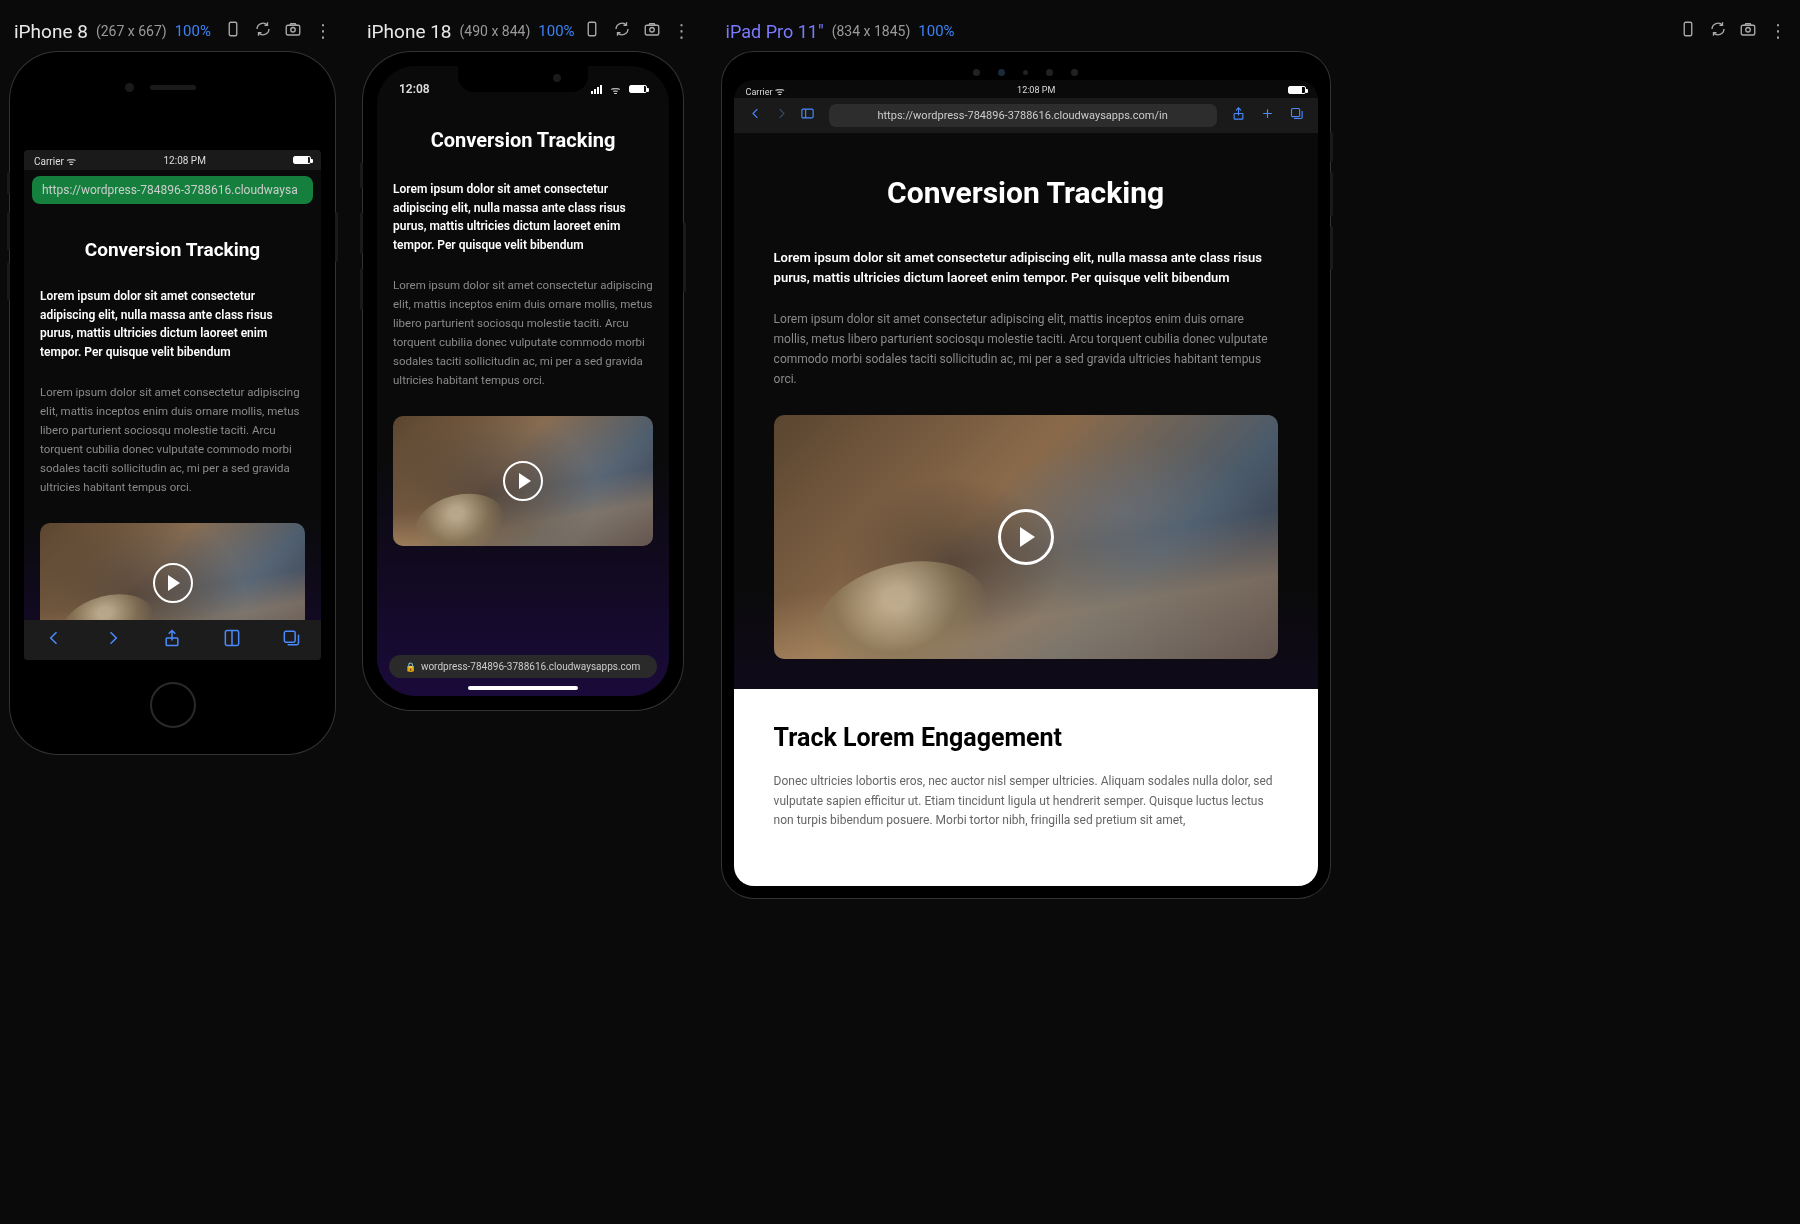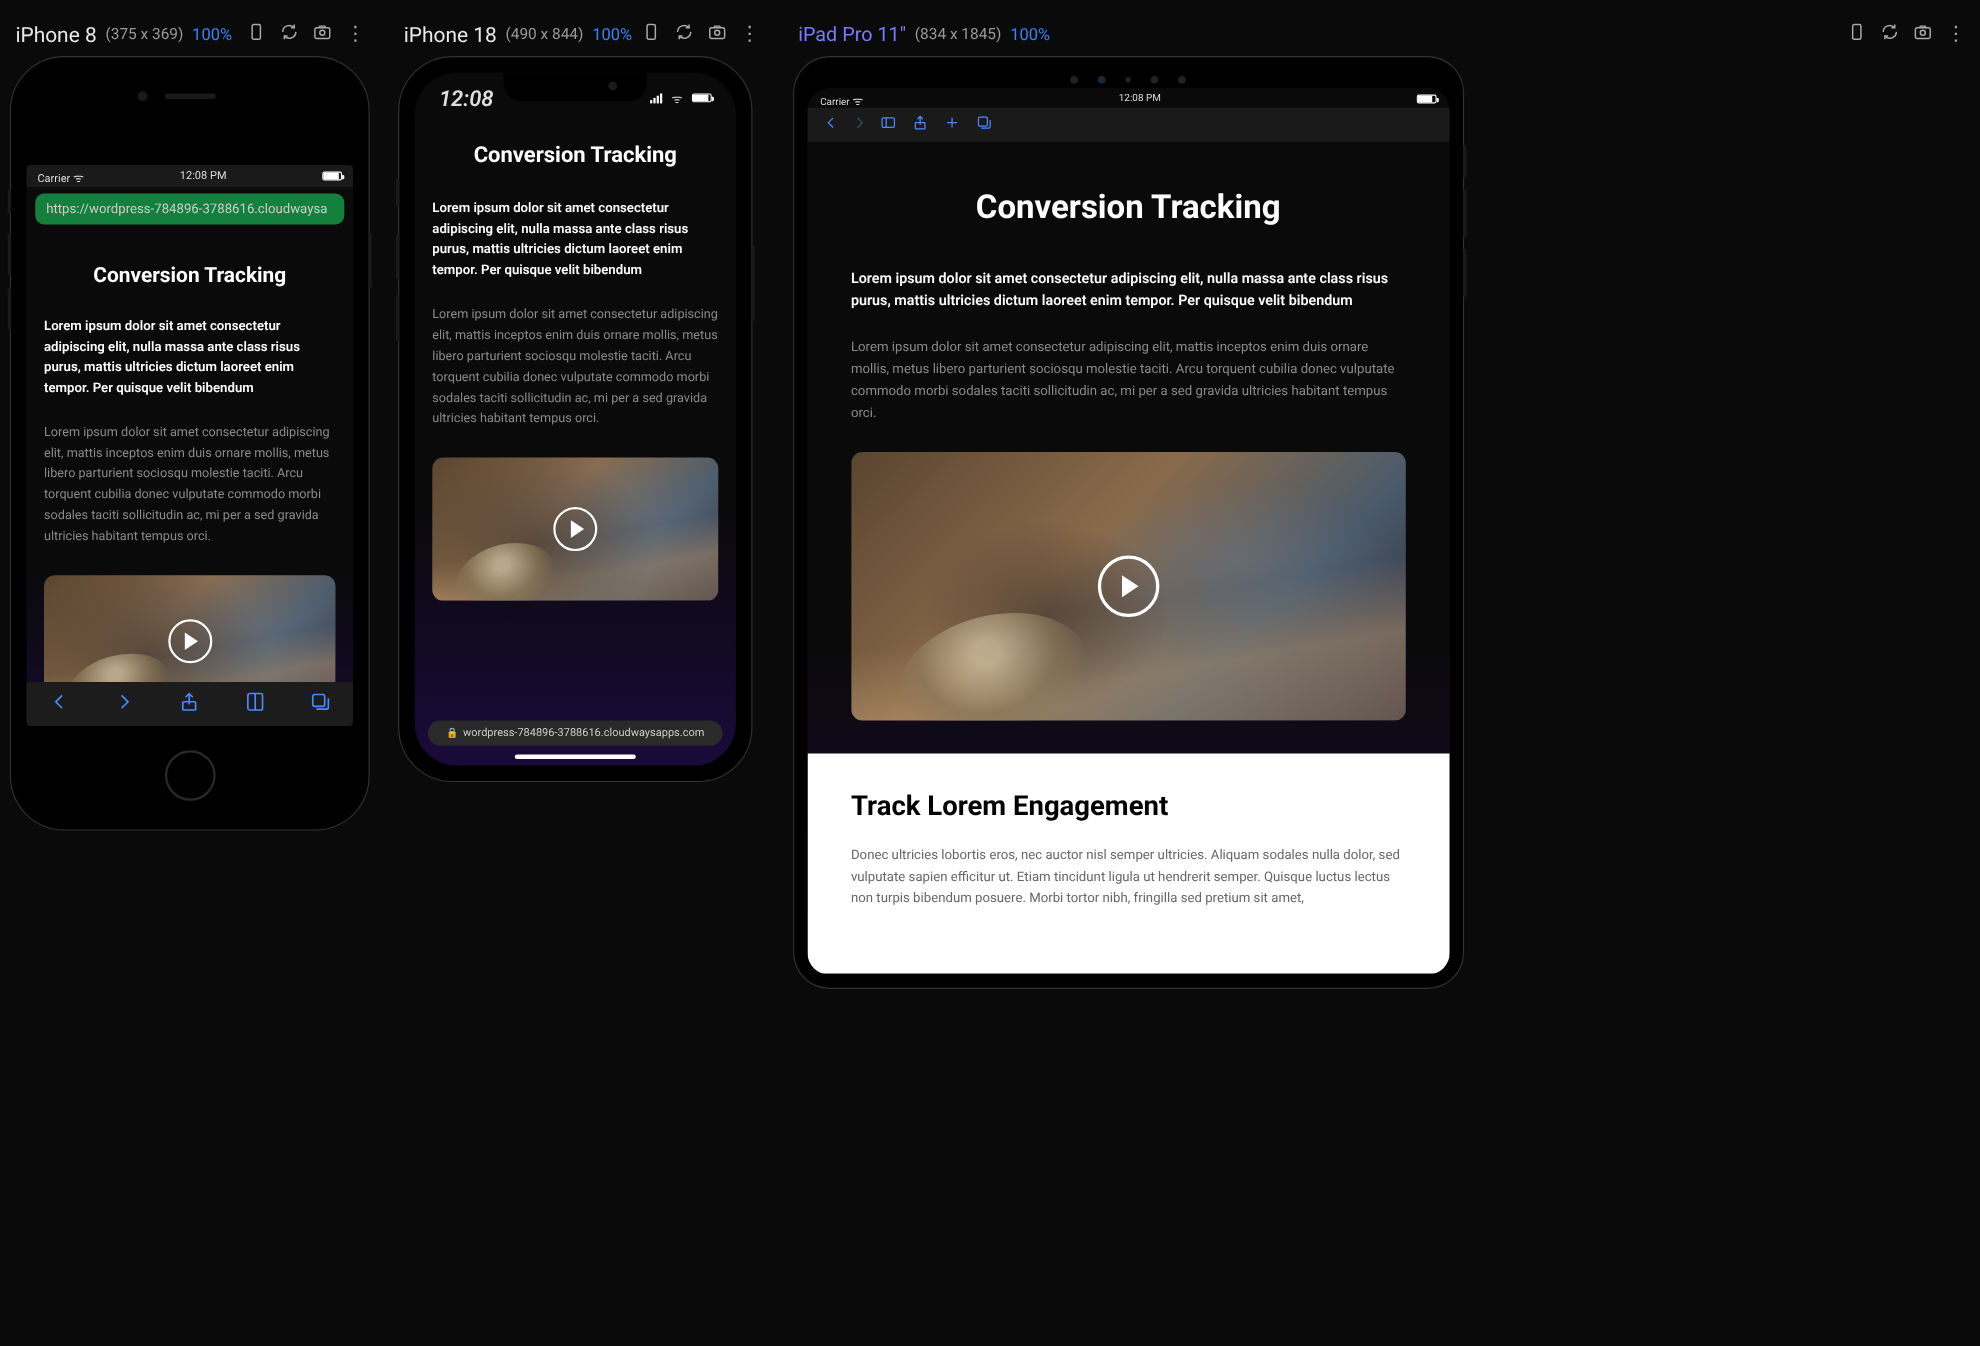--- a/index.html
+++ b/index.html
@@ -48,21 +48,21 @@
 .ipad-cam{width:7px;height:7px;background:#222;border-radius:50%;}
 .ipad-frame .sb-r1{right:-3px;top:80px;width:3px;height:30px;}
 .ipad-frame .sb-r2{right:-3px;top:120px;width:3px;height:44px;}
 .ipad-frame .sb-r3{right:-3px;top:174px;width:3px;height:44px;}
 
 
 .statusbar{display:flex;justify-content:space-between;align-items:center;padding:0 10px;font-size:10px;color:#ddd;}
 .ip8-status{height:20px;background:#1a1a1a;}
 .ip8-status .sb-center{font-size:10px;}
 .ip14-status{height:38px;padding:8px 22px 0;}
-.ip14-status .time{font-size:20px;font-weight:600;font-style:italic;}
+.ip14-status .time{font-size:12px;font-weight:600;}
 .ipad-status{height:18px;font-size:9px;padding:2px 12px 0;}
 .sb-icons{display:flex;gap:3px;align-items:center;}
 .bars{display:inline-flex;gap:1px;align-items:flex-end;}
 .bars i{width:2px;background:#fff;display:block;}
 .bars i:nth-child(1){height:3px}.bars i:nth-child(2){height:5px}.bars i:nth-child(3){height:7px}.bars i:nth-child(4){height:9px}
 .wifi-g{font-size:11px;}
 .batt{width:18px;height:8px;border:1px solid #fff;border-radius:2px;position:relative;}
 .batt::after{content:"";position:absolute;right:-3px;top:2px;width:2px;height:4px;background:#fff;border-radius:0 1px 1px 0;}
 .batt i{display:block;height:100%;width:85%;background:#fff;}
 
@@ -117,21 +117,21 @@
 .viewport-wrap{position:relative;height:100%;}
 </style>
 </head>
 <body>
 
 <div class="workspace">
 
 <div class="device-col">
   <div class="dev-header">
     <span class="dev-name">iPhone 8</span>
-    <span class="dev-dims">(375 x 369)</span>
+    <span class="dev-dims">(267 x 667)</span>
     <span class="dev-zoom">100%</span>
     <div class="dev-tools">
       <span><svg viewBox="0 0 24 24">
               <rect x="7" y="3" width="10" height="18" rx="2"></rect>
             </svg></span>
       <span><svg viewBox="0 0 24 24">
               <path d="M4 12a8 8 0 0 1 14-5M20 12a8 8 0 0 1-14 5"></path>
               <path d="M18 3v4h-4M6 21v-4h4"></path>
             </svg></span>
       <span><svg viewBox="0 0 24 24">
@@ -302,20 +302,21 @@
           <span class="nav-ico"><svg viewBox="0 0 24 24">
                   <path d="M15 5l-7 7 7 7"></path>
                 </svg></span>
           <span class="nav-ico dim"><svg viewBox="0 0 24 24" style="stroke:#3a4a6a">
                   <path d="M9 5l7 7-7 7"></path>
                 </svg></span>
           <span><svg viewBox="0 0 24 24">
                   <rect x="3" y="5" width="18" height="14" rx="2"></rect>
                   <path d="M9 5v14"></path>
                 </svg></span>
+          <div class="ipad-urlbar">https://wordpress-784896-3788616.cloudwaysapps.com/in</div>
           <span><svg viewBox="0 0 24 24">
                   <path d="M12 3v12M8 7l4-4 4 4"></path>
                   <rect x="5" y="12" width="14" height="9" rx="1"></rect>
                 </svg></span>
           <span><svg viewBox="0 0 24 24">
                   <path d="M12 5v14M5 12h14"></path>
                 </svg></span>
           <span><svg viewBox="0 0 24 24">
                   <rect x="4" y="4" width="13" height="13" rx="2"></rect>
                   <path d="M8 20h11a2 2 0 0 0 2-2V8"></path>

